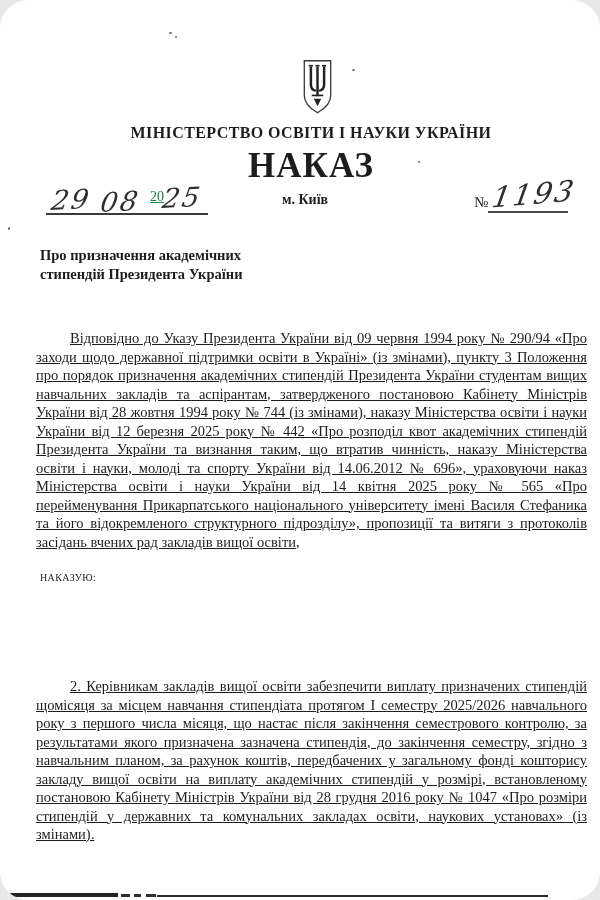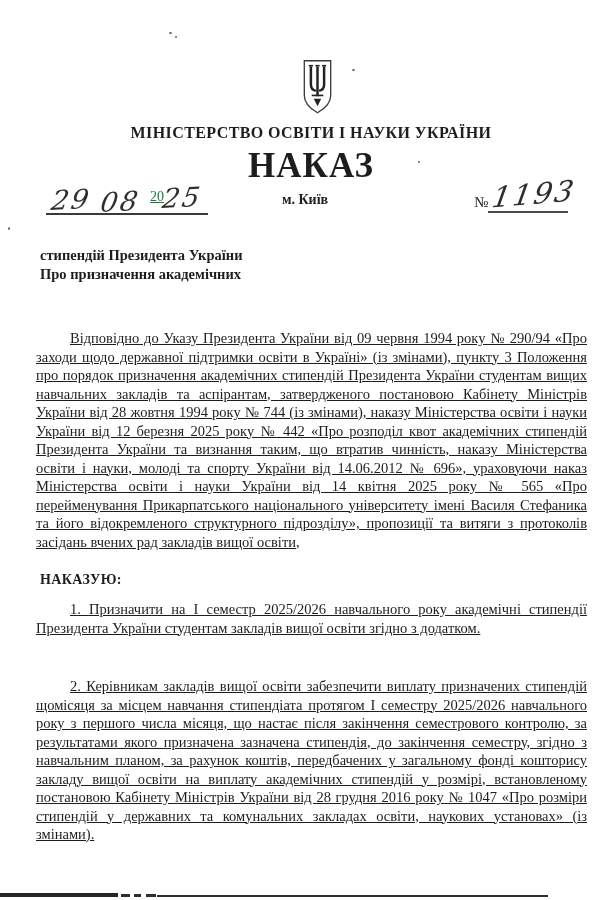--- a/index.html
+++ b/index.html
@@ -5,20 +5,21 @@
   * { margin:0; padding:0; box-sizing:border-box; }
   html,body { background:#e8e8e8; }
   .page {
     position:relative;
     width:600px; height:900px;
     margin:0 auto;
     background:#ffffff;
     font-family:"Liberation Serif", serif;
     color:#1d1d1d;
     overflow:hidden;
+    border-radius:28px;
   }
   .center-band { position:absolute; left:20px; width:582px; text-align:center; }
   .ministry { top:124px; font-size:16px; font-weight:bold; letter-spacing:.4px; }
   .doc-type { top:146px; font-size:35px; font-weight:bold; letter-spacing:1px; }
   .city     { top:192px; font-size:14px; font-weight:bold; left:14px; }
 
   .emblem { position:absolute; left:301px; top:59px; width:33px; height:58px; }
 
   .hand {
     position:absolute;
@@ -44,21 +45,21 @@
     font-size:14.5px; font-weight:bold; line-height:18.8px;
   }
   .body-par {
     position:absolute; left:36px; width:551px;
     font-size:14.5px; line-height:18.5px;
     text-align:justify; text-indent:34px;text-decoration:underline;
   }
   .preamble { top:329px; }
   .order-word {
     position:absolute; left:40px; top:572px;
-    font-size:14px; font-weight:bold; letter-spacing:.4px;
+    font-size:10px; font-weight:normal; letter-spacing:.4px;
   }
   .item-1 { top:600px; }
   .item-2 { top:677px; }
 
   .speck { position:absolute; background:#6a6a6a; border-radius:50%; }
   .speck.s1 { left:169px; top:32px;  width:3px; height:2px; }
   .speck.s2 { left:175px; top:36px;  width:2px; height:2px; }
   .speck.s3 { left:352px; top:69px;  width:3px; height:2px; }
   .speck.s4 { left:418px; top:161px; width:2px; height:2px; }
   .speck.s5 { left:8px;   top:227px; width:2px; height:3px; }
@@ -107,29 +108,28 @@
   <span class="hand date-month">08</span>
   <span class="year-print">20</span>
   <span class="hand date-yy">25</span>
   <div class="date-rule"></div>
 
   <span class="num-label">№</span>
   <span class="hand doc-number">1193</span>
   <div class="num-rule"></div>
 
   <div class="subject">
+    <div>Про призначення академічних</div>
     <div>стипендій Президента України</div>
-    <div>Про призначення академічних</div>
   </div>
 
   <div class="body-par preamble">Відповідно до Указу Президента України від 09 червня 1994 року № 290/94 «Про заходи щодо державної підтримки освіти в Україні» (із змінами), пункту 3 Положення про порядок призначення академічних стипендій Президента України студентам вищих навчальних закладів та аспірантам, затвердженого постановою Кабінету Міністрів України від 28 жовтня 1994 року № 744 (із змінами), наказу Міністерства освіти і науки України від 12 березня 2025 року № 442 «Про розподіл квот академічних стипендій Президента України та визнання таким, що втратив чинність, наказу Міністерства освіти і науки, молоді та спорту України від 14.06.2012 № 696», ураховуючи наказ Міністерства освіти і науки України від 14 квітня 2025 року № 565 «Про перейменування Прикарпатського національного університету імені Василя Стефаника та його відокремленого структурного підрозділу», пропозиції та витяги з протоколів засідань вчених рад закладів вищої освіти,</div>
 
   <div class="order-word">НАКАЗУЮ:</div>
 
-  <div class="body-par item-1">1. Призначити на І семестр 2025/2026 навчального року академічні стипендії Президента України студентам закладів вищої освіти згідно з додатком.</div>
   <div class="body-par item-2">2. Керівникам закладів вищої освіти забезпечити виплату призначених стипендій щомісяця за місцем навчання стипендіата протягом І семестру 2025/2026 навчального року з першого числа місяця, що настає після закінчення семестрового контролю, за результатами якого призначена зазначена стипендія, до закінчення семестру, згідно з навчальним планом, за рахунок коштів, передбачених у загальному фонді кошторису закладу вищої освіти на виплату академічних стипендій у розмірі, встановленому постановою Кабінету Міністрів України від 28 грудня 2016 року № 1047 «Про розміри стипендій у державних та комунальних закладах освіти, наукових установах» (із змінами).</div>
 
   <div class="bottom-rule-thick"></div>
   <div class="bottom-dash bd1"></div>
   <div class="bottom-dash bd2"></div>
   <div class="bottom-dash bd3"></div>
   <div class="bottom-rule-thin"></div>
 
 </div>
 

